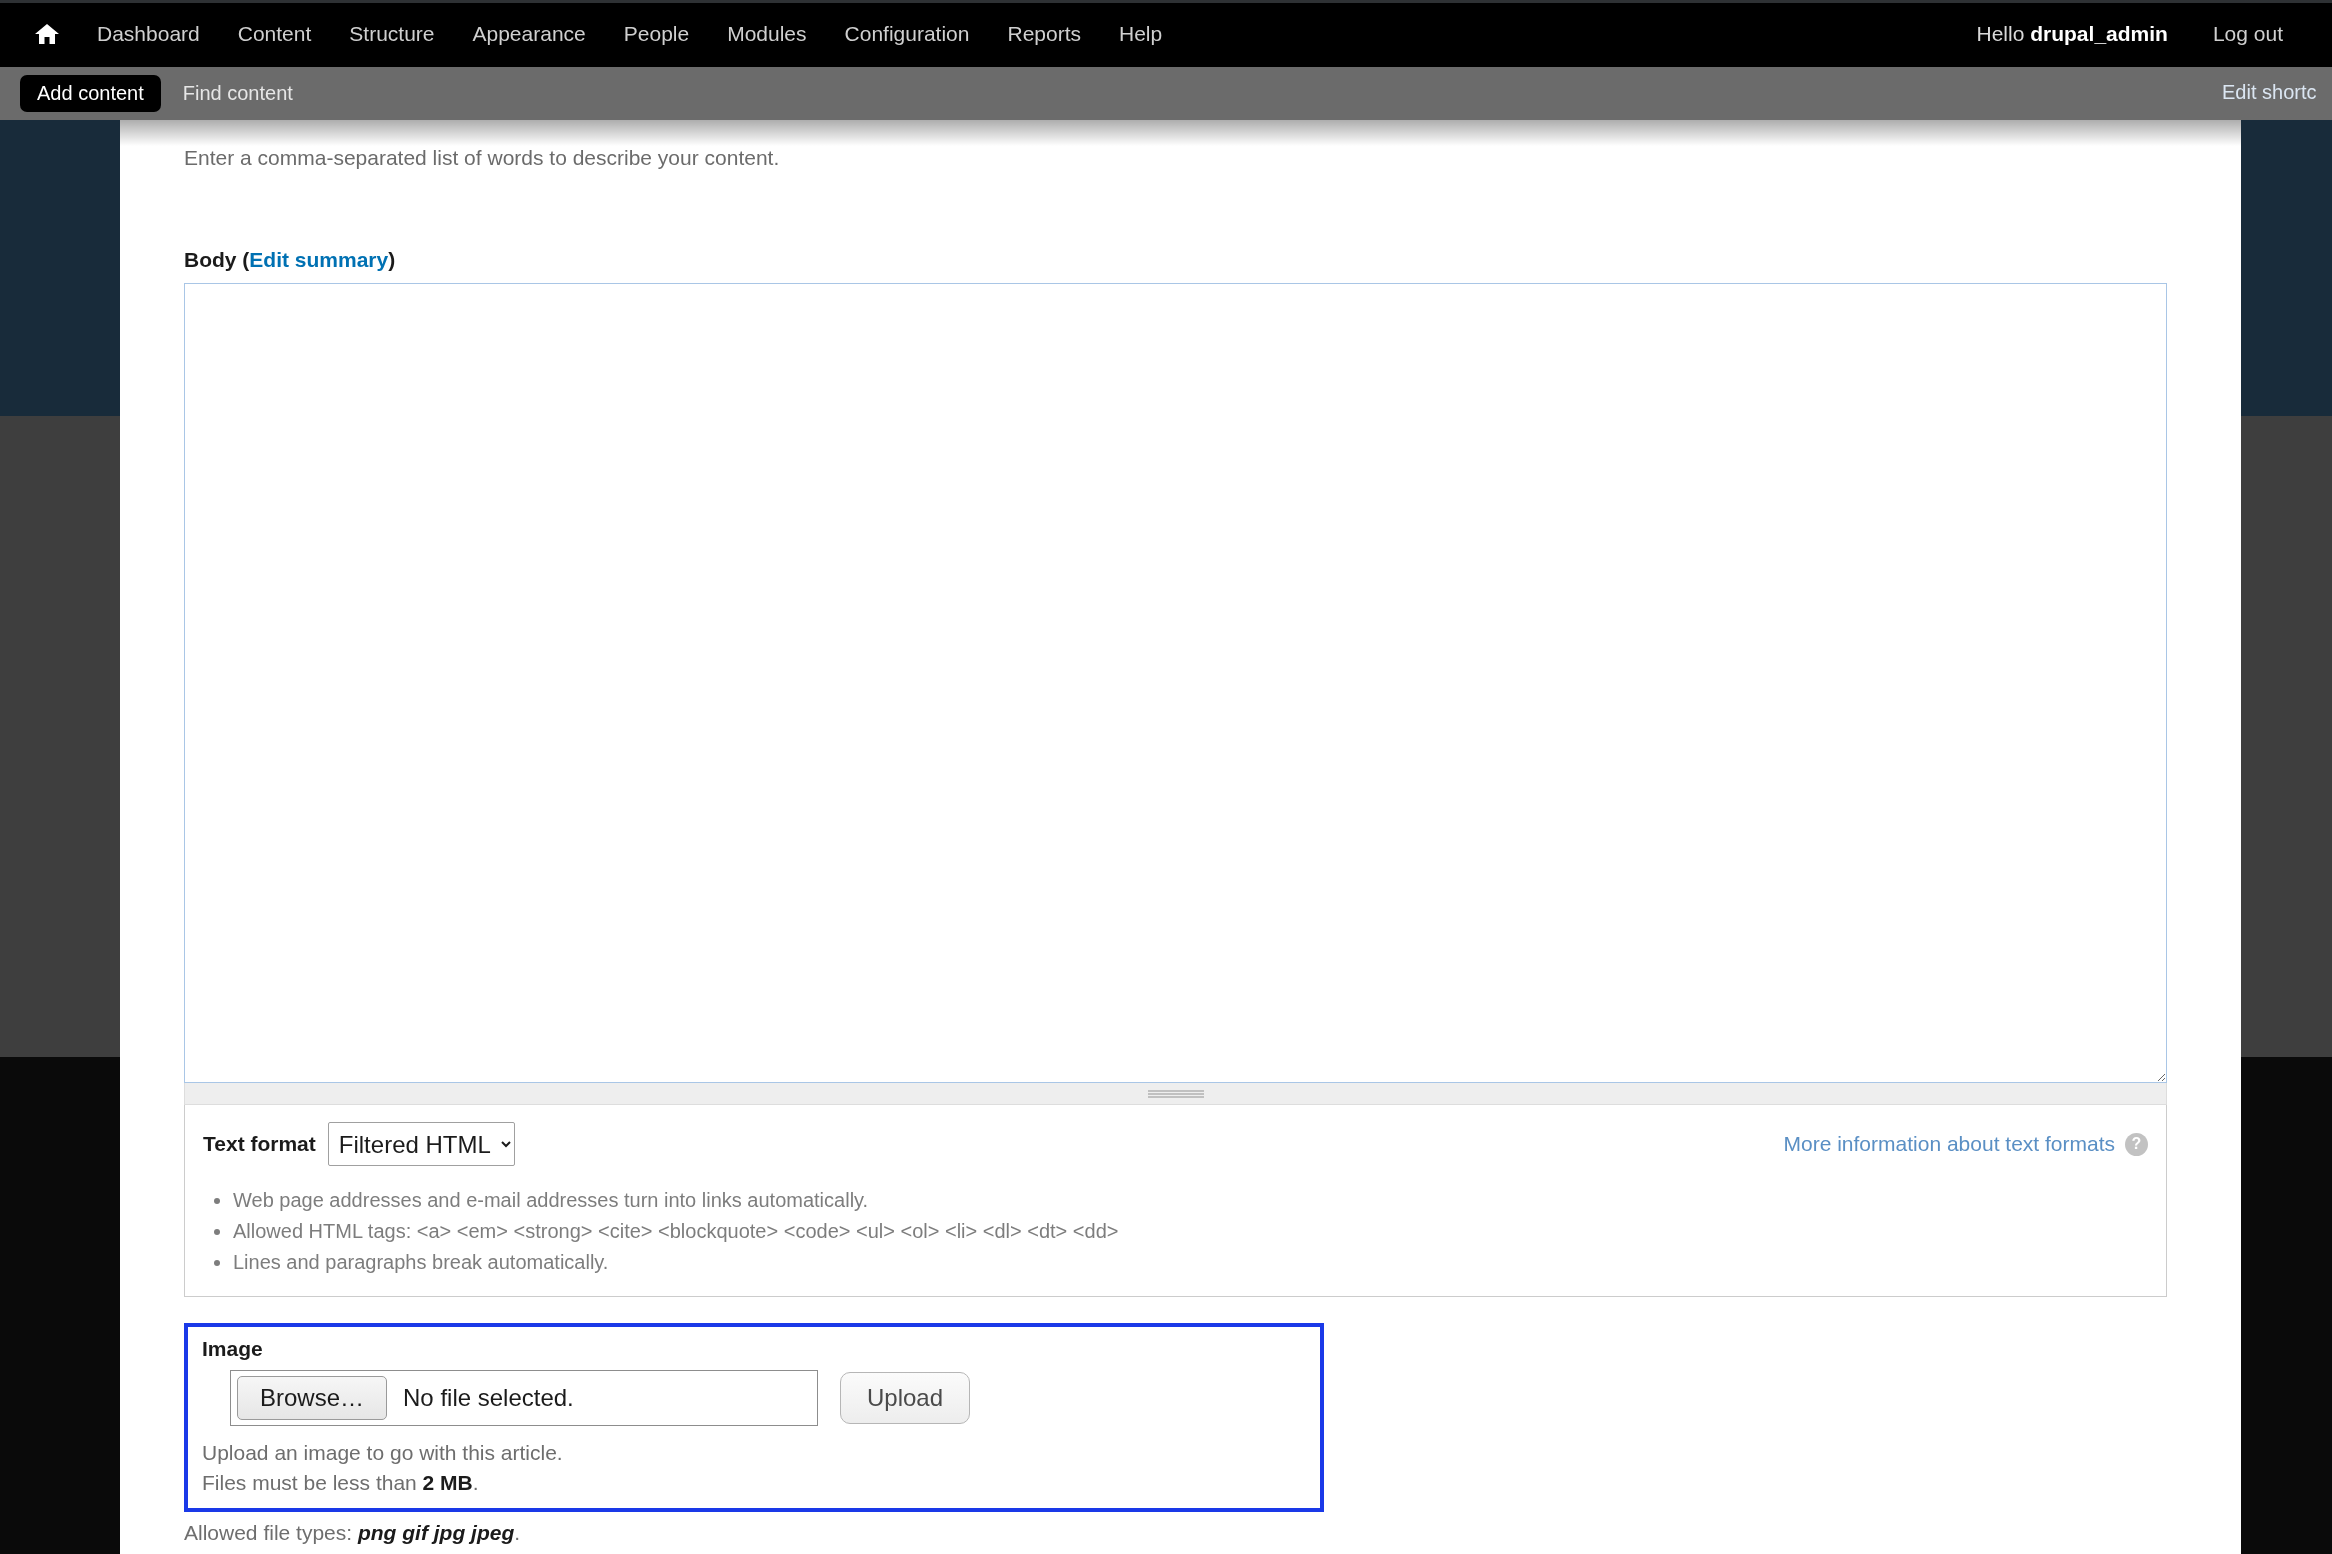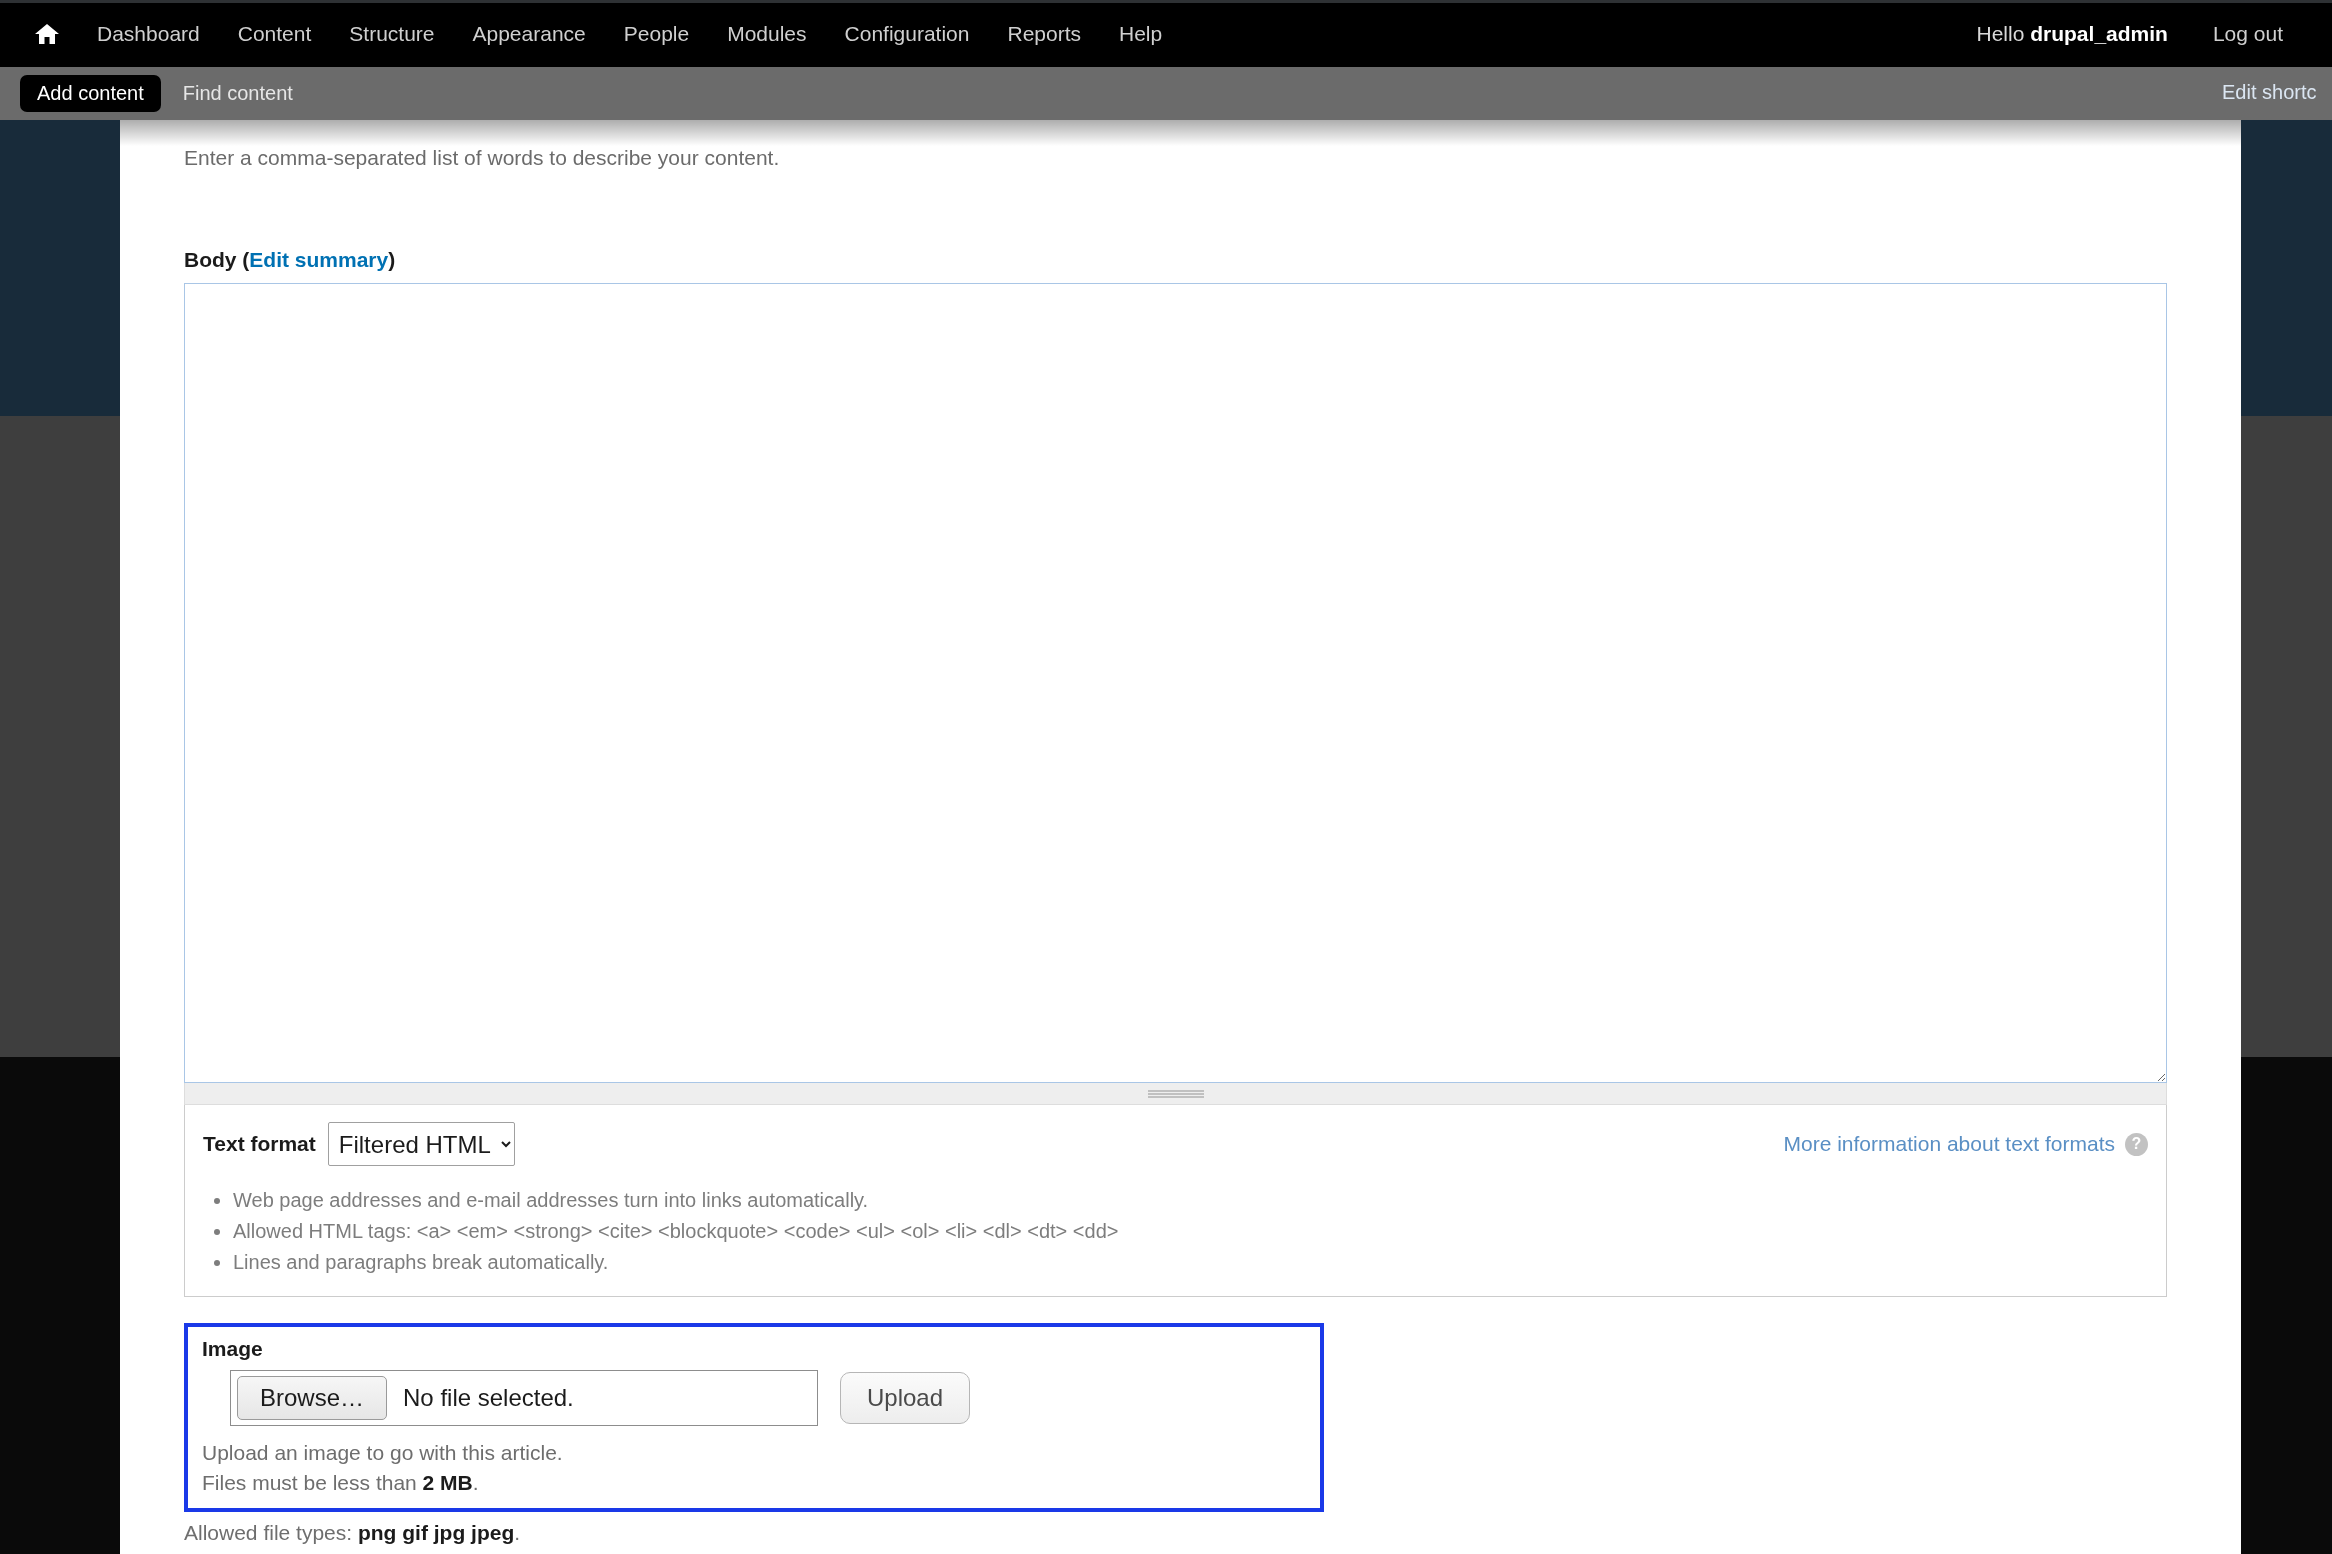--- a/index.html
+++ b/index.html
@@ -342,21 +342,21 @@
     line-height: 1.42;
     margin-top: 12px;
   }
   .image-desc b { color: #1b1b1b; font-weight: bold; }
   .allowed-line {
     font-size: 21px;
     color: #6e6e6e;
     line-height: 1.42;
     margin-top: 6px;
   }
-  .allowed-line b { color: #1b1b1b; }
+  .allowed-line b { color: #1b1b1b; font-style: italic; }
 </style>
 </head>
 <body>
 
 <div id="page-bg">
   <div class="band band-navy"></div>
   <div class="band band-gray"></div>
   <div class="band band-black"></div>
 </div>
 

